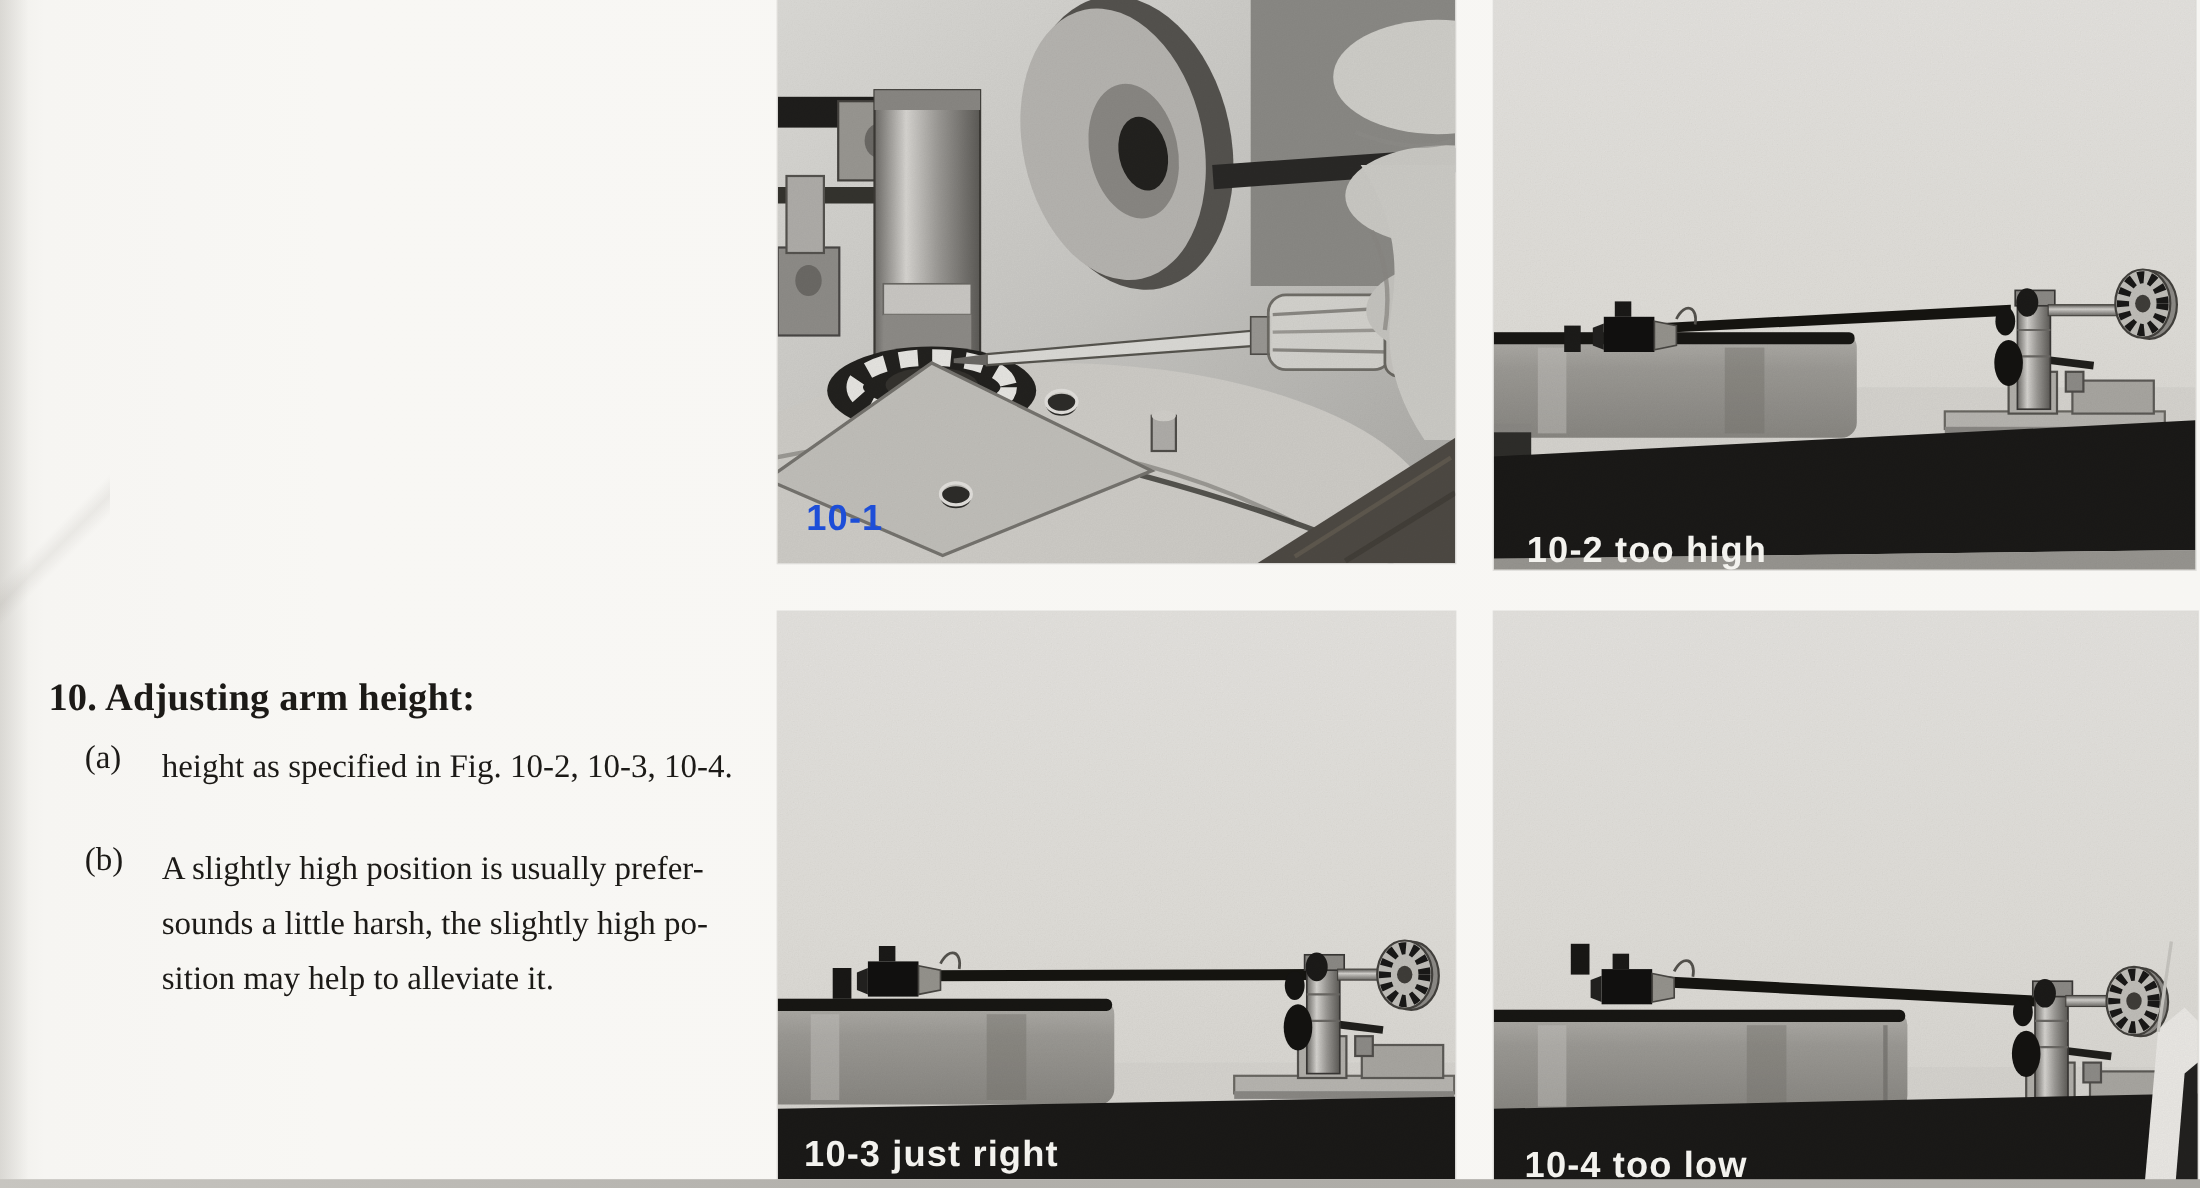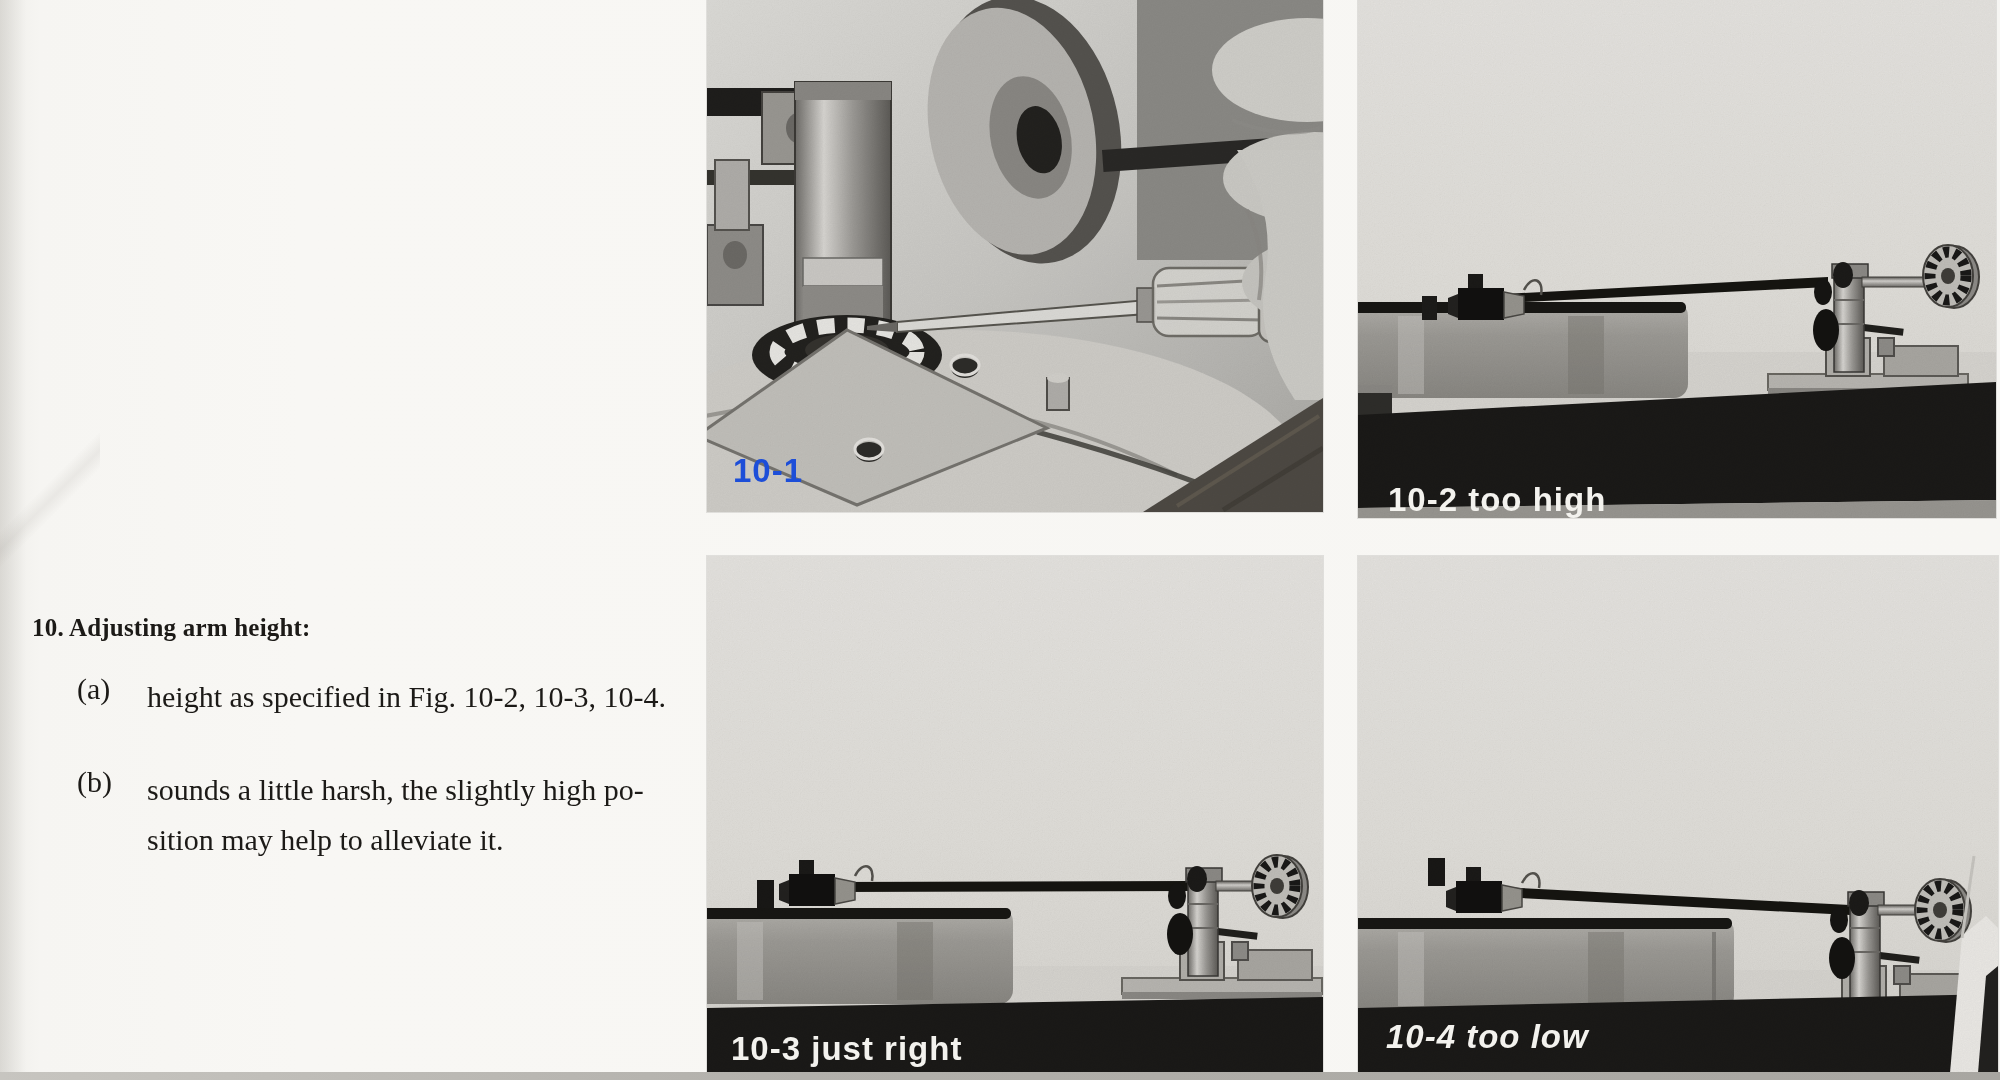--- a/index.html
+++ b/index.html
@@ -16,22 +16,22 @@
     position:absolute;left:-20px;top:380px;width:120px;height:260px;
     background:linear-gradient(135deg,rgba(140,135,128,0) 45%,rgba(140,135,128,.12) 50%,rgba(140,135,128,0) 55%);
   }
   .scan-bottom{
     position:absolute;left:0;top:1072px;width:2000px;height:8px;
     background:linear-gradient(90deg,#c7c5c0,#b2b0ab 40%,#a8a6a1);
   }
   
   .instructions{position:absolute;left:0;top:0;color:#1c1a17;}
   .head{
-    position:absolute;left:32px;top:614px;width:560px;
-    font-size:25px;font-weight:700;letter-spacing:.2px;white-space:nowrap;
+    position:absolute;left:44px;top:614px;width:560px;
+    font-size:35px;font-weight:700;letter-spacing:.2px;white-space:nowrap;
   }
   .item-label{position:absolute;font-size:30px;left:77px;width:60px;}
   .item-lines{position:absolute;left:147px;width:470px;font-size:30px;}
   .ln{height:50px;line-height:50px;text-align:justify;text-align-last:justify;white-space:nowrap;}
   .ln.last{text-align-last:left;}
   
   .photo{position:absolute;overflow:hidden;background:#dcdad5;box-shadow:0 0 0 1px rgba(90,88,84,.15);}
   .photo svg{display:block;}
   .figlabel{
     position:absolute;font-family:"Liberation Sans",sans-serif;font-weight:700;
@@ -51,20 +51,21 @@
   <div class="instructions">
     <div class="head">10. Adjusting arm height:</div>
 
     <div class="item-label" style="top:672px;">(a)</div>
     <div class="item-lines" style="top:672px;">
       <div class="ln">height as specified in Fig. 10-2, 10-3, 10-4.</div>
     </div>
 
     <div class="item-label" style="top:765px;">(b)</div>
     <div class="item-lines" style="top:765px;">
+      <div class="ln">A slightly high position is usually prefer-</div>
       <div class="ln">sounds a little harsh, the slightly high po-</div>
       <div class="ln last">sition may help to alleviate it.</div>
     </div>
   </div>
 
   <svg width="0" height="0" style="position:absolute">
     <defs>
       <linearGradient id="bgProfile" x1="0" y1="0" x2="0" y2="1">
         <stop offset="0" stop-color="#e7e5e1"></stop>
           <stop offset=".55" stop-color="#e2e0db"></stop>
@@ -283,17 +284,17 @@
           <use href="#cwdisc"></use>
         </g>
 
       <polygon points="0,452 640,438 640,517 0,517" fill="#1b1a18"></polygon>
 
       <polygon points="604,380 628,360 640,372 640,517 592,517" fill="#edebe7"></polygon>
       <polygon points="628,420 640,410 640,517 620,517" fill="#232220"></polygon>
       <line x1="616" y1="300" x2="604" y2="382" stroke="#c9c7c2" stroke-width="3"></line>
       <rect width="640" height="517" filter="url(#grain)" opacity=".07"></rect>
     </svg>
-    <div class="figlabel light" style="left:28px;top:462px;font-style:italic;">10-4 too low</div>
+    <div class="figlabel light" style="left:28px;top:484px;">10-4 too low</div>
   </div>
 
   <div class="scan-bottom"></div>
 </div>
 
 </body></html>

